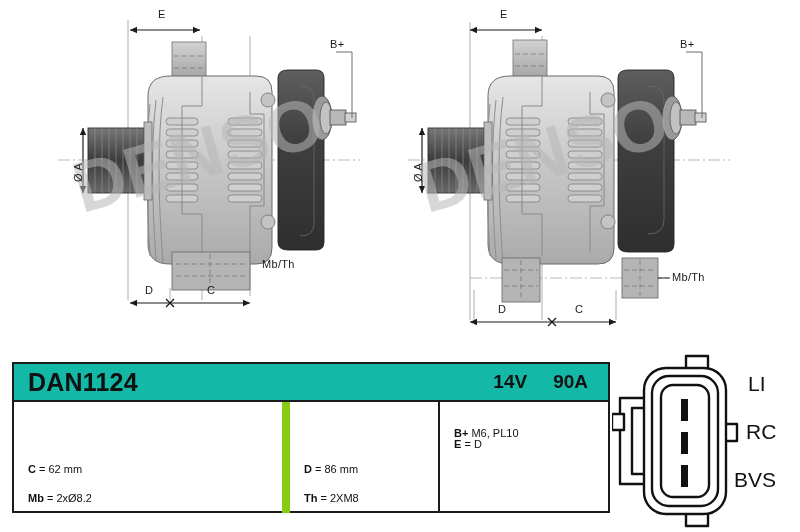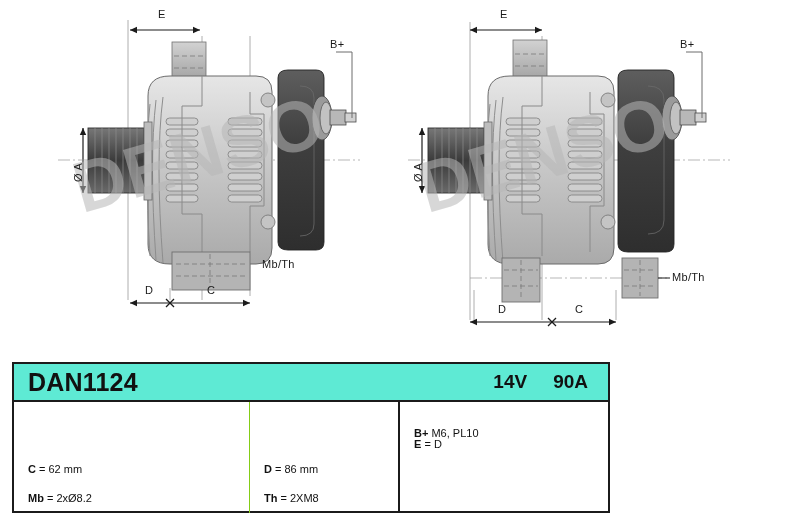--- a/index.html
+++ b/index.html
@@ -14,29 +14,29 @@
   .drawing.right{left:400px;}
   .drawing svg{position:absolute;left:0;top:0;}
 
   .dimlabel{position:absolute;font-size:11px;color:#1a1a1a;letter-spacing:.3px;
             white-space:nowrap;}
   .dimlabel.vert{transform:rotate(-90deg);transform-origin:left top;}
 
   
   .spec-table{position:absolute;left:12px;top:362px;width:598px;height:151px;
               border:2px solid #1b1b1b;box-sizing:border-box;background:#fff;}
-  .spec-header{height:38px;background:#5eead4;border-bottom:2px solid #1b1b1b;
+  .spec-header{height:38px;background:#14b8a6;border-bottom:2px solid #1b1b1b;
                display:flex;align-items:center;box-sizing:border-box;padding:0 14px;}
   .spec-code{font-size:25px;font-weight:bold;letter-spacing:.2px;}
   .spec-ratings{margin-left:auto;display:flex;gap:26px;padding-right:6px;}
   .spec-ratings span{font-size:19px;font-weight:bold;}
 
   .spec-body{display:flex;height:111px;}
   .spec-cell{position:relative;box-sizing:border-box;padding:10px 14px;}
-  .spec-cell.c1{width:236px;border-right:1px solid #84cc16;}
+  .spec-cell.c1{width:276px;border-right:8px solid #84cc16;}
   .spec-cell.c2{width:150px;border-right:2px solid #1b1b1b;}
   .spec-cell.c3{flex:1;}
   .spec-rows-bottom{position:absolute;left:14px;bottom:9px;}
   .spec-line{font-size:11px;line-height:1.0;margin-top:18px;white-space:nowrap;}
   .spec-line:first-child{margin-top:0;}
   .spec-line b{font-weight:bold;}
   .spec-cell.c3 .spec-line{margin-top:0;}
   .spec-cell.c3 .stack{position:absolute;left:14px;top:26px;}
   .spec-cell.c3 .stack .spec-line+.spec-line{}
 
@@ -384,14 +384,45 @@
           </div>
           <div class="spec-line">
             <b>E</b><span> = </span><span>D</span>
           </div>
         </div>
       </div>
 
     </div>
   </div>
 
+  <div class="connector">
+    <svg width="188" height="178" viewBox="0 0 188 178">
+      <g fill="#ffffff" stroke="#111111" stroke-width="2.4" stroke-linejoin="round">
+
+        <path d="M8,46 h26 v86 h-26 z"></path>
+        <path d="M20,56 h22 v66 h-22 z"></path>
+
+        <rect x="74" y="4" width="22" height="14"></rect>
+
+        <rect x="74" y="160" width="22" height="14"></rect>
+
+        <rect x="0" y="62" width="12" height="16"></rect>
+
+        <rect x="112" y="72" width="13" height="17"></rect>
+
+        <rect x="32" y="16" width="82" height="146" rx="22"></rect>
+        <rect x="40" y="24" width="66" height="130" rx="17"></rect>
+        <rect x="49" y="33" width="48" height="112" rx="12"></rect>
+      </g>
+
+      <g fill="#111111">
+        <rect x="69" y="47" width="7" height="22"></rect>
+        <rect x="69" y="80" width="7" height="22"></rect>
+        <rect x="69" y="113" width="7" height="22"></rect>
+      </g>
+    </svg>
+
+    <div class="conn-label" style="left:136px;top:20px;">LI</div>
+    <div class="conn-label" style="left:134px;top:68px;">RC</div>
+    <div class="conn-label" style="left:122px;top:116px;">BVS</div>
+  </div>
 
 </div>
 
 </body></html>

